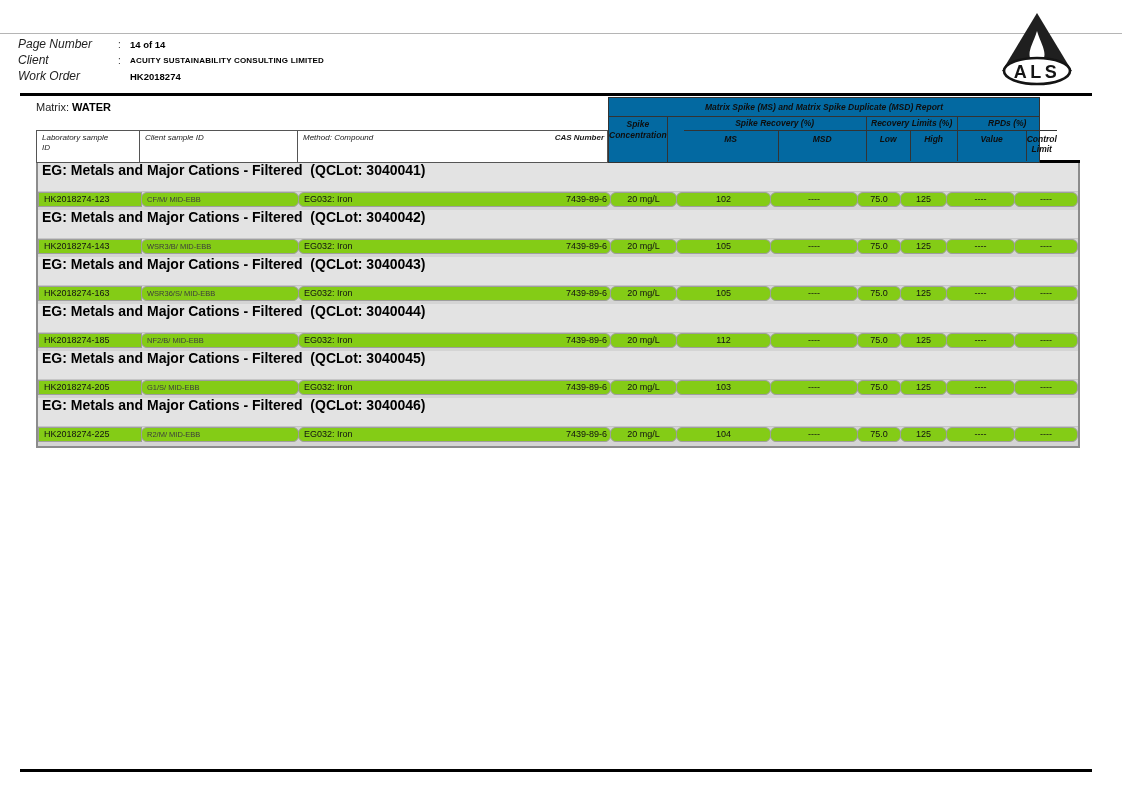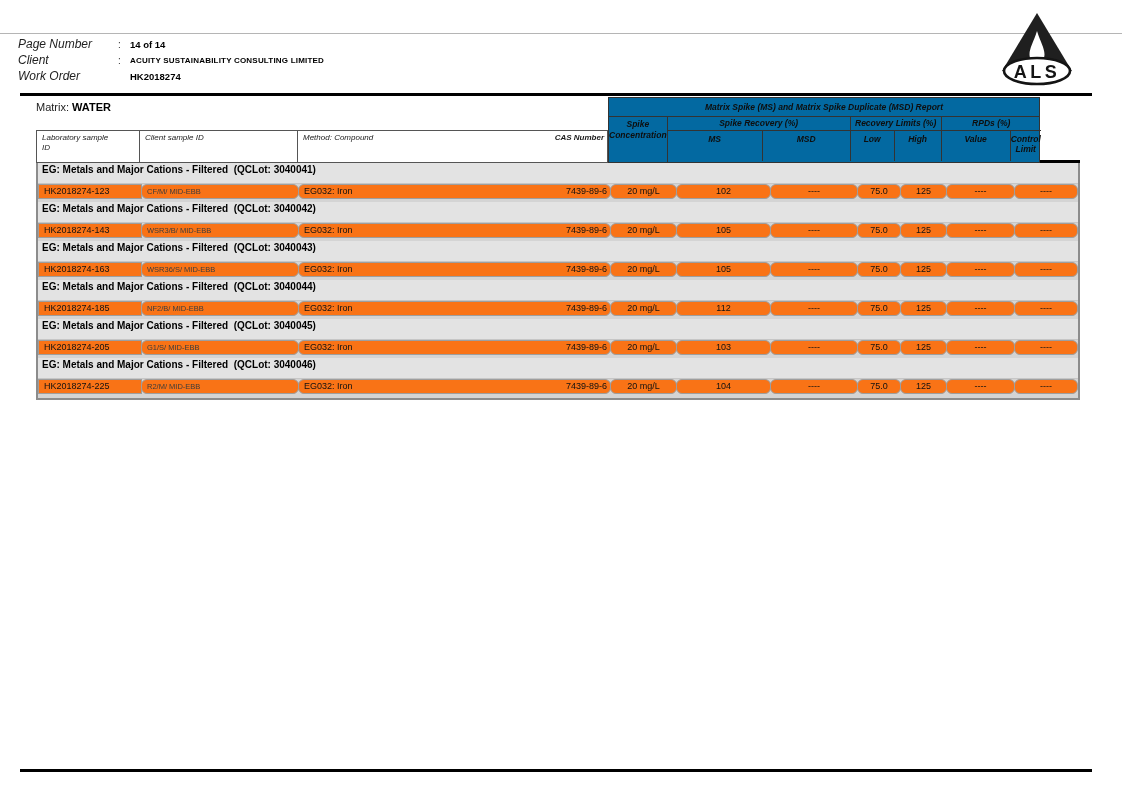--- a/index.html
+++ b/index.html
@@ -42,39 +42,39 @@
   .lbox .hc { font-style:italic; font-size:8px; color:#1a1a1a; padding:2px 0 0 5px; line-height:9.5px; }
   .hc-lab { width:103px; border-right:1px solid #555; }
   .hc-cli { width:158px; border-right:1px solid #555; }
   .hc-met { flex:1; display:flex; justify-content:space-between; padding-right:3px !important; }
   .hc-met .cas-h { font-weight:bold; }
 
   
   .rbox { position:absolute; left:572px; top:0; width:432px; height:66px; border:1px solid #333; background:#0369a1;
           font-style:italic; font-weight:bold; font-size:8.5px; color:#0e0e0e; }
   .banner { height:19px; line-height:18px; text-align:center; border-bottom:1px solid #333; font-size:8.5px; }
-  .rb2 { display:flex; height:45px; }
+  .rb2 { display:flex; height:45px;gap:16px; }
   .conc-cell { width:67px; border-right:1px solid #333; text-align:center; padding-top:2px; line-height:11px; }
   .rb2-right { flex:1; }
   .glabels { display:flex; height:14px; border-bottom:1px solid #333; }
   .glabels > div { text-align:center; line-height:13px; }
   .g-rec { width:183px; border-right:1px solid #333; }
   .g-lim { width:91px;  border-right:1px solid #333; }
   .g-rpd { flex:1; }
   .slabels { display:flex; height:30px; }
   .slabels > div { text-align:center; padding-top:3px; border-right:1px solid #333; }
   .s-ms{width:95px;} .s-msd{width:88px;} .s-low{width:44px;} .s-high{width:47px;} .s-val{width:69px;} .s-ctl{flex:1; border-right:none !important;}
 
   
   .tbody { background:#d4d4d4; border-left:2px solid #8c8c8c; border-right:2px solid #8c8c8c;
            border-bottom:2px solid #8c8c8c; padding-bottom:1px; }
-  .band { height:21px; line-height:14px; background:#e3e3e3; font-weight:bold; font-size:10px;
+  .band { height:29px; line-height:14px; background:#e3e3e3; font-weight:bold; font-size:14px;
           padding-left:4px; color:#000; white-space:pre; border-bottom:1px solid #c6c6c6; }
   .drow { display:flex; height:15px; margin-bottom:3px; }
-  .c { background:#f97316; border:1px solid #9e9e9e; height:15px; font-size:9px; line-height:13px; color:#111; overflow:hidden; }
+  .c { background:#84cc16; border:1px solid #9e9e9e; height:15px; font-size:9px; line-height:13px; color:#111; overflow:hidden; }
   .c + .c { margin-left:-1px;border-radius:6px; }
   .c-lab { width:104px; padding-left:5px; }
   .c-cli { width:158px; padding-left:5px; font-size:7.5px; color:#3c3c3c; line-height:14px; }
   .c-met { flex:1; display:flex; justify-content:space-between; padding:0 3px 0 5px; }
   .c-num { text-align:center; }
   .c-conc{ width:67px; } .c-ms{ width:95px; } .c-msd{ width:88px; } .c-low{ width:44px; }
   .c-high{ width:47px; } .c-val{ width:69px; } .c-ctl{ width:64px; }
 </style>
 </head>
 <body>

